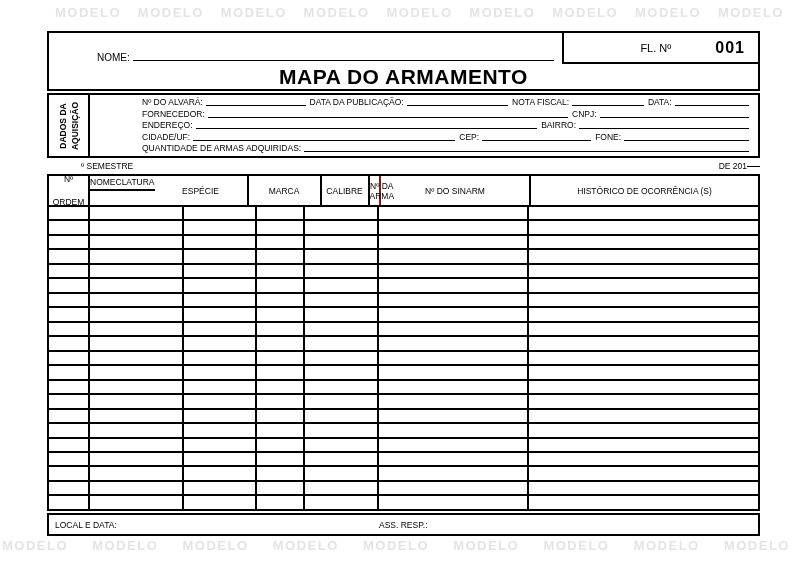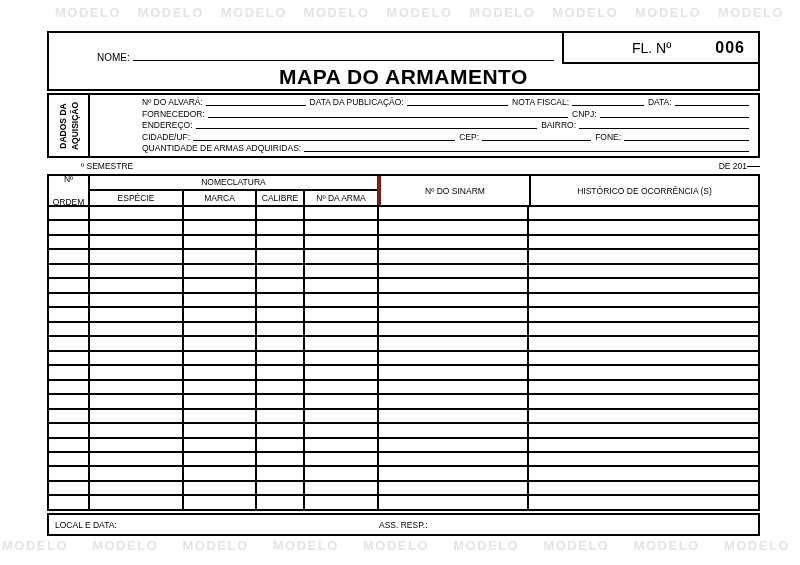--- a/index.html
+++ b/index.html
@@ -19,21 +19,21 @@
   
   .box-top { height:60px; display:flex; flex-direction:column; }
   .row-nome { height:31px; display:flex; }
   .nome-cell { flex:1; display:flex; align-items:flex-end; padding:0 6px 0 4px; }
   .nome-label { font-size:10px; padding-bottom:1px;padding-left:44px; }
   .fill { flex:1; border-bottom:1px solid #000; height:1px; margin:0 2px 3px 3px; }
   .fl-cell {
     width:196px; box-sizing:border-box; border-left:2px solid #000; border-bottom:2px solid #000;
     display:flex; align-items:center; justify-content:flex-end; padding-right:13px; gap:44px;
   }
-  .fl-label { font-size:14px; }
+  .fl-label { font-size:11px; }
   .fl-number { font-size:16px; font-weight:bold; letter-spacing:1px; }
   .row-title { flex:1; display:flex; align-items:center; justify-content:center; }
   .form-title { font-size:21px; font-weight:bold; letter-spacing:0.5px; }
 
   
   .box-dados { margin-top:2px; height:65px; display:flex;gap:48px; }
   .side-cell { width:41px; box-sizing:border-box; border-right:2px solid #000; position:relative; }
   .side-text {
     position:absolute; top:50%; left:50%;
     transform:translate(-50%,-50%) rotate(-90deg);
@@ -48,22 +48,22 @@
   .sem-row { height:16px; display:flex; align-items:center; font-size:8.5px; }
   .sem-left { margin-left:34px; }
   .sem-spacer { flex:1; }
   .sem-fill { width:13px; border-bottom:1px solid #000; height:1px; margin-bottom:1px; }
 
   
   .table { border:2px solid #000; box-sizing:border-box; }
   .thead { display:flex; height:29px; border-bottom:2px solid #000; font-size:8.5px; text-align:center; }
   .h-ordem { width:41px; box-sizing:border-box; border-right:2px solid #000;
              display:flex; flex-direction:column; justify-content:center; gap:13px; }
-  .h-group { width:291px; box-sizing:border-box; border-right:4px solid #7f1d1d;
-             display:flex; flex-direction:column; }
+  .h-group { width:291px; box-sizing:border-box; border-right:2px solid #7f1d1d;
+             display:flex; flex-direction:row; }
   .h-group-top { height:13px; border-bottom:2px solid #000; line-height:12px; }
   .h-sub { flex:1; display:flex; }
   .h-sub > div { box-sizing:border-box; border-right:2px solid #000;
                  display:flex; align-items:center; justify-content:center; }
   .hs1 { width:94px; } .hs2 { width:73px; } .hs3 { width:48px; } .hs4 { flex:1; border-right:none !important; }
   .h-sinarm { width:150px; box-sizing:border-box; border-right:2px solid #000;
               display:flex; align-items:center; justify-content:center; }
   .h-historico { flex:1; display:flex; align-items:center; justify-content:center; }
 
   .tbody { height:302px; display:flex; flex-direction:column; }
@@ -99,21 +99,21 @@
   <div class="form">
 
     <div class="box box-top">
       <div class="row-nome">
         <div class="nome-cell">
           <span class="nome-label">NOME:</span>
           <span class="fill"></span>
         </div>
         <div class="fl-cell">
           <span class="fl-label">FL. Nº</span>
-          <span class="fl-number">006</span>
+          <span class="fl-number">001</span>
         </div>
       </div>
       <div class="row-title">
         <span class="form-title">MAPA DO ARMAMENTO</span>
       </div>
     </div>
 
     <div class="box box-dados">
       <div class="side-cell">
         <div class="side-text">

